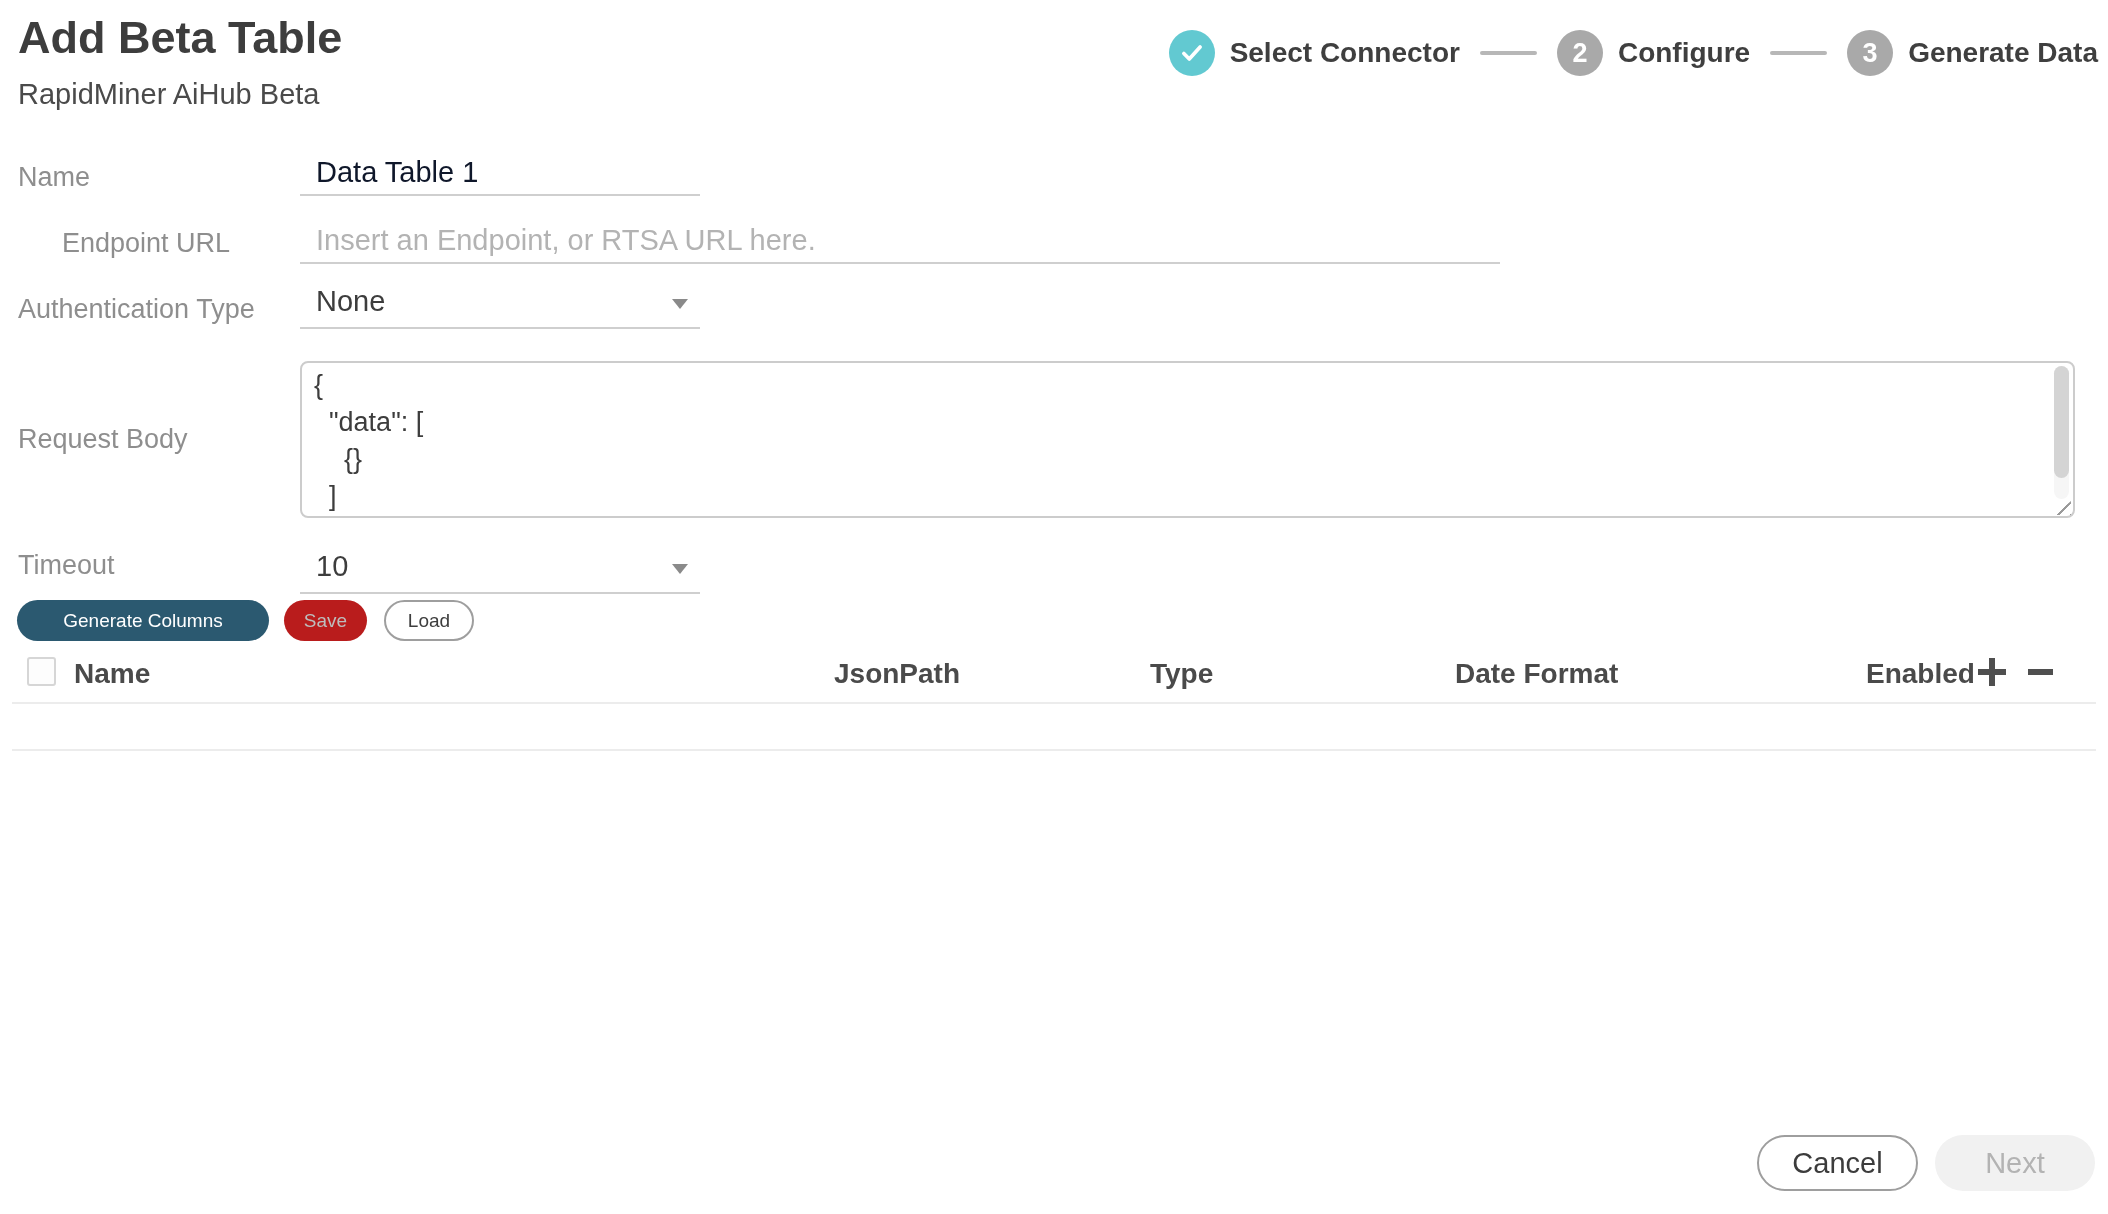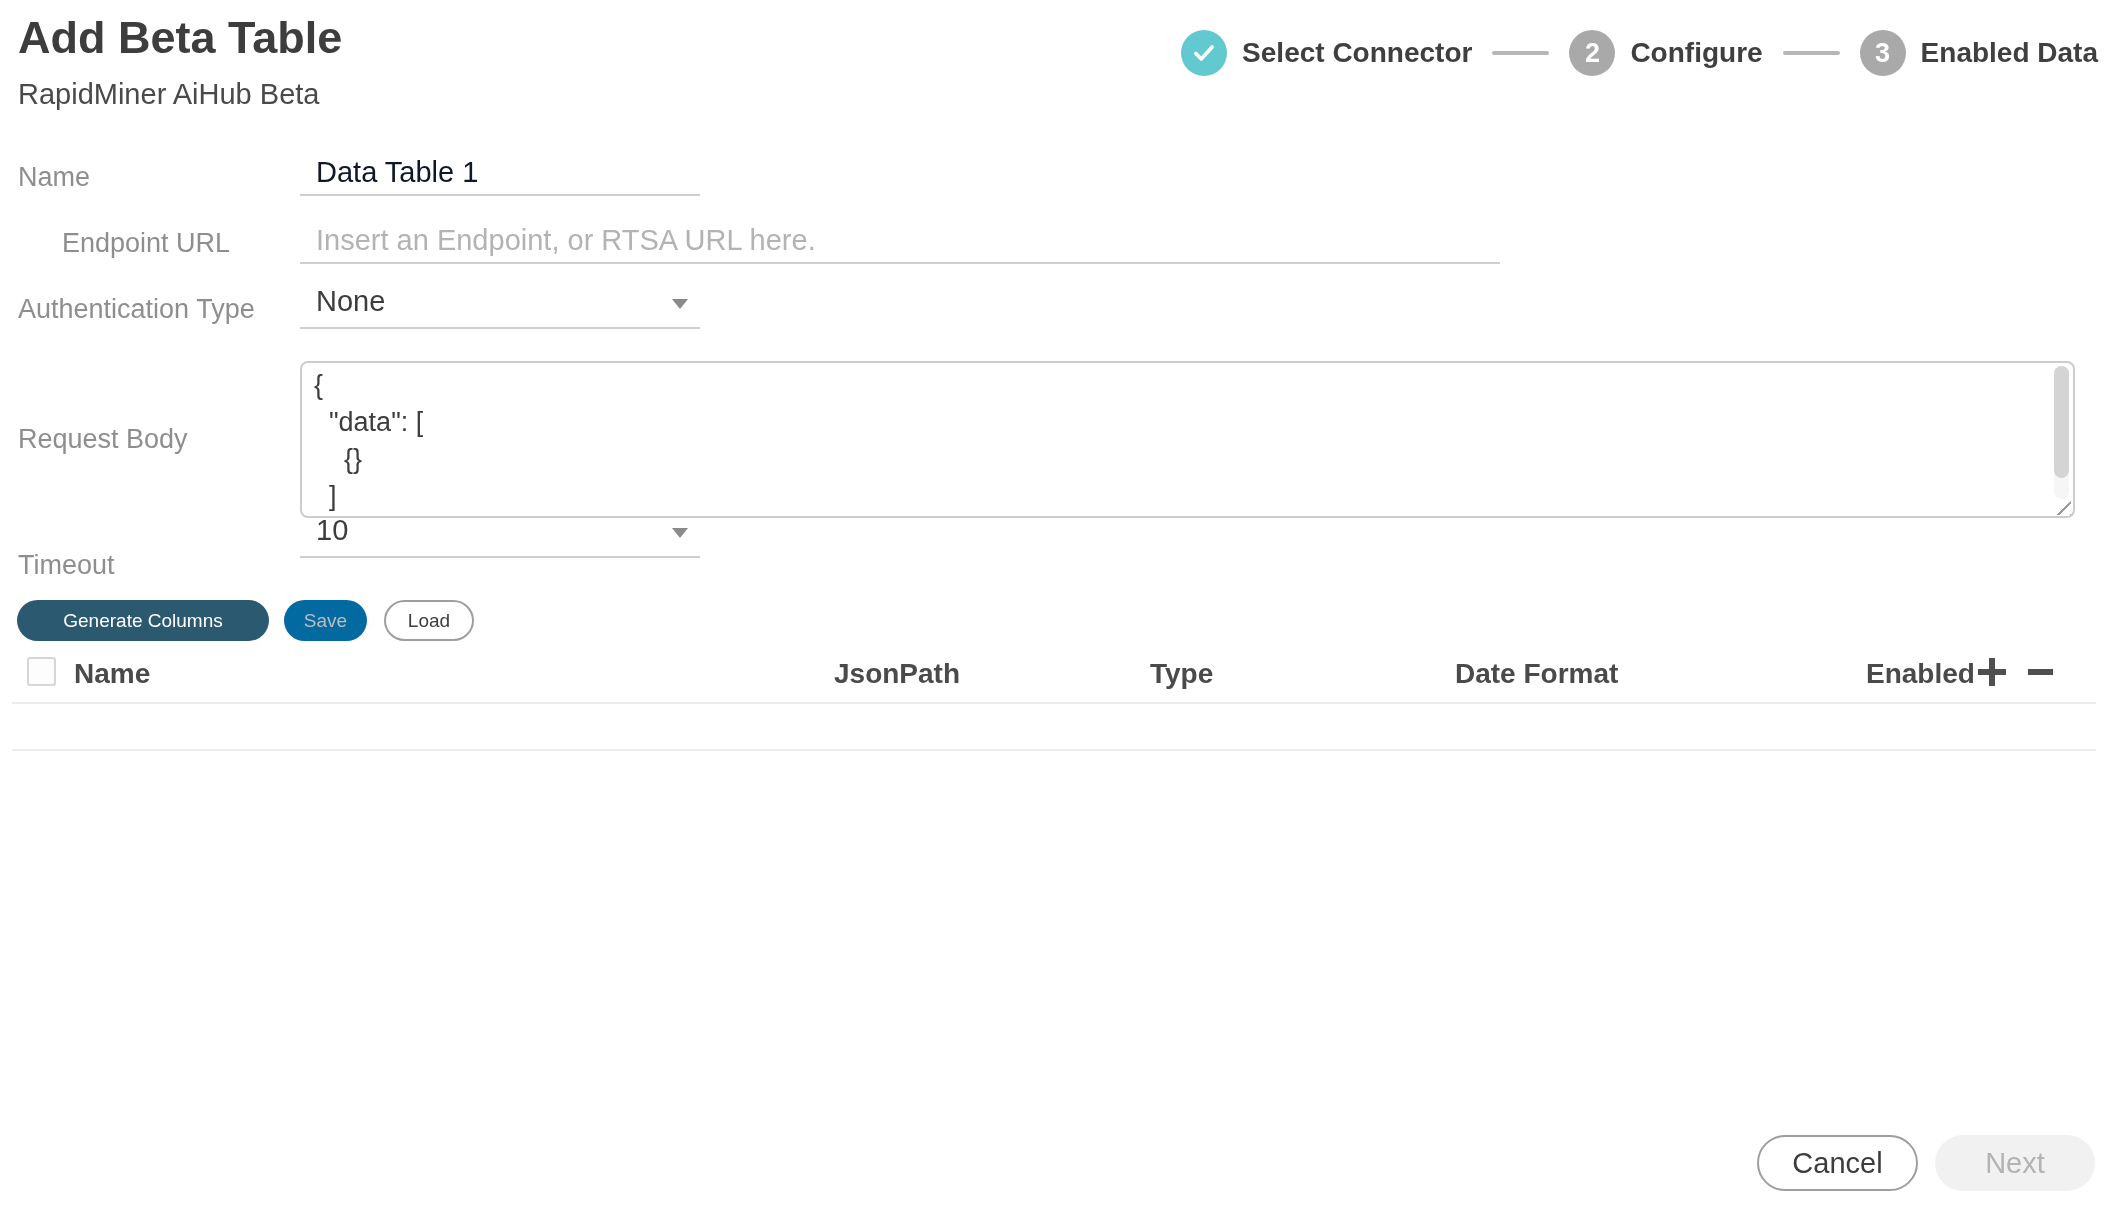--- a/index.html
+++ b/index.html
@@ -33,21 +33,21 @@
   .textarea-wrap { position:absolute; left:300px; top:361px; width:1775px; height:157px; }
   .request-body { width:100%; height:100%; border:2px solid #cccccc; border-radius:8px; resize:none; overflow:hidden; white-space:pre; font-family:"Liberation Sans", sans-serif; font-size:27px; line-height:37px; color:#3d3d3d; padding:4px 30px 4px 12px; outline:none; background:#ffffff; }
   .request-body::-webkit-scrollbar { display:none; }
   .fake-scroll-track { position:absolute; top:5px; right:6px; width:15px; height:133px; background:#f6f6f6; border-radius:8px; }
   .fake-scroll-thumb { position:absolute; top:0; left:0; width:15px; height:112px; background:#d4d4d4; border-radius:8px; }
   .resize-grip { position:absolute; right:4px; bottom:3px; width:17px; height:14px; background:repeating-linear-gradient(135deg, transparent 0 3px, #9a9a9a 3px 5px, transparent 5px 9px); clip-path:polygon(100% 0, 100% 100%, 0 100%); cursor:nwse-resize; }
 
   
   .pill { position:absolute; top:600px; height:41px; border-radius:21px; display:flex; align-items:center; justify-content:center; font-size:19px; font-family:"Liberation Sans", sans-serif; cursor:pointer; border:none; }
   .btn-generate { left:17px; width:252px; background:#2b5970; color:#ffffff; }
-  .btn-save { left:284px; width:83px; background:#0369a1; color:#bdbdbd; cursor:default; }
+  .btn-save { left:284px; width:83px; background:#b91c1c; color:#bdbdbd; cursor:default; }
   .btn-load { left:384px; width:90px; background:#ffffff; border:2px solid #9e9e9e; color:#3d3d3d; }
 
   
   .hdr-checkbox { position:absolute; left:27px; top:657px; width:29px; height:29px; border:2px solid #d6d6d6; border-radius:3px; background:#fdfdfd; cursor:pointer; }
   .col-header { position:absolute; top:658px; font-size:28px; font-weight:700; color:#4a4a4a; white-space:nowrap; }
   .col-name { left:74px; }
   .col-jsonpath { left:834px; }
   .col-type { left:1150px; }
   .col-dateformat { left:1455px; }
   .col-enabled { left:1866px; }
@@ -84,21 +84,21 @@
       <div class="step-label">Select Connector</div>
     </div>
     <div class="step-dash"></div>
     <div class="step">
       <div class="step-circle todo">2</div>
       <div class="step-label">Configure</div>
     </div>
     <div class="step-dash"></div>
     <div class="step">
       <div class="step-circle todo">3</div>
-      <div class="step-label">Enabled Data</div>
+      <div class="step-label">Generate Data</div>
     </div>
   </div>
 
   <div class="field-label" style="top:162px;">Name</div>
   <input class="line-input" style="top: 150px; width: 400px;" type="text" value="Data Table 1">
 
   <div class="field-label" style="top:228px;margin-left:44px;">Endpoint URL</div>
   <input class="line-input" style="top: 218px; width: 1200px;" type="text" placeholder="Insert an Endpoint, or RTSA URL here.">
 
   <div class="field-label" style="top:294px;">Authentication Type</div>
@@ -114,21 +114,21 @@
     {}
   ]
 }</textarea>
     <div class="fake-scroll-track">
       <div class="fake-scroll-thumb"></div>
     </div>
     <div class="resize-grip"></div>
   </div>
 
   <div class="field-label" style="top:550px;">Timeout</div>
-  <div class="select-box" style="top:512px;">
+  <div class="select-box" style="top:548px;">
     <div class="select-value">10</div>
     <div class="select-arrow"></div>
   </div>
 
   <button class="pill btn-generate">Generate Columns</button>
   <button class="pill btn-save">Save</button>
   <button class="pill btn-load">Load</button>
 
   <div class="hdr-checkbox"></div>
   <div class="col-header col-name">Name</div>

